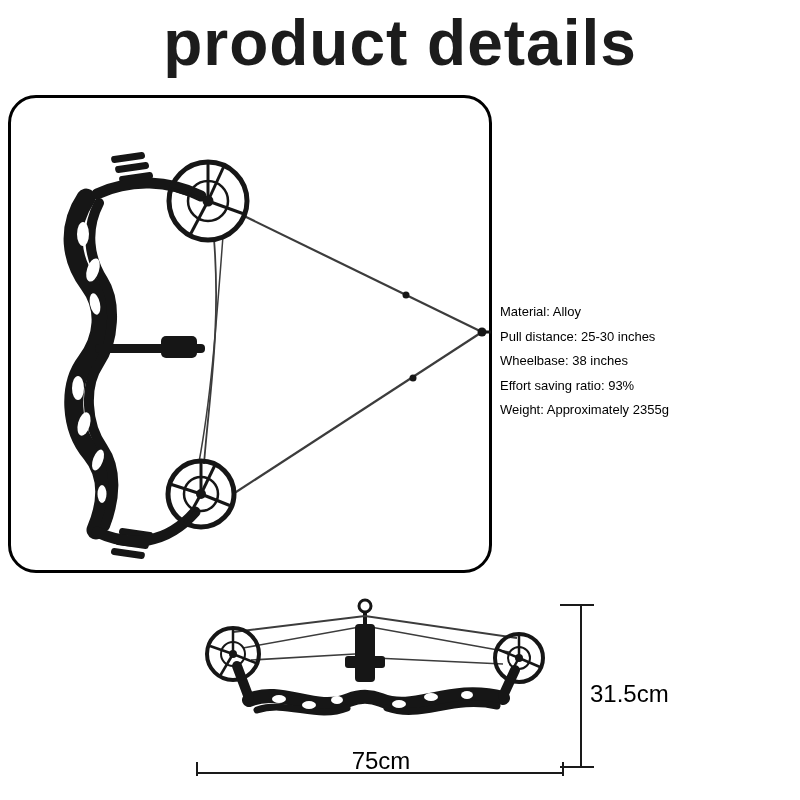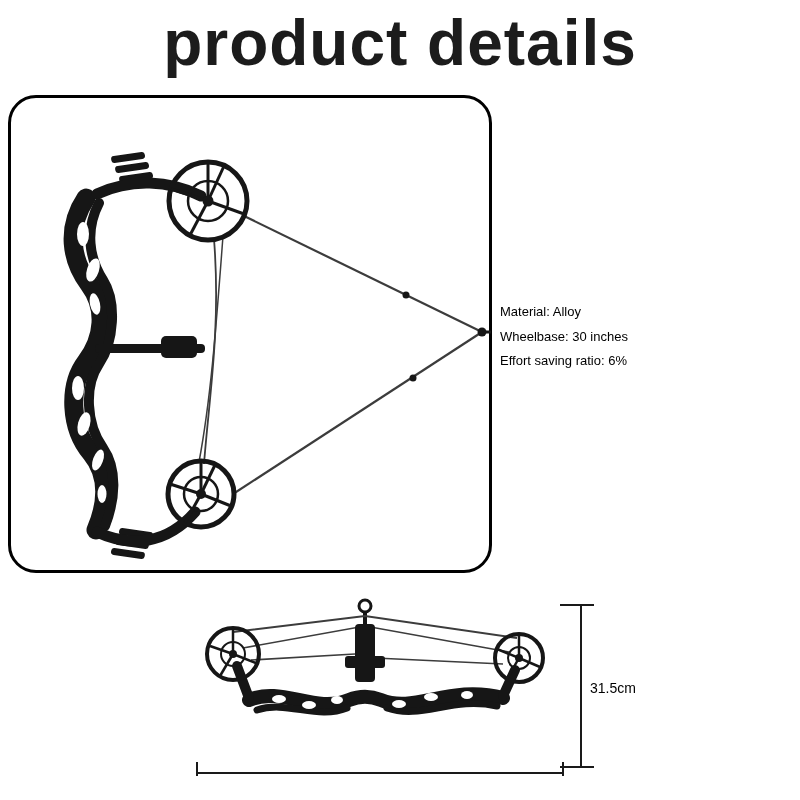--- a/index.html
+++ b/index.html
@@ -55,21 +55,21 @@
     height: 174px;
   }
   
   .dim { position: absolute; background: #1a1a1a; }
   .dim-v-line  { left: 580px; top: 604px; width: 2px;  height: 164px; }
   .dim-v-cap-t { left: 560px; top: 604px; width: 34px; height: 2px; }
   .dim-v-cap-b { left: 560px; top: 766px; width: 34px; height: 2px; }
   .dim-h-line  { left: 196px; top: 772px; width: 368px; height: 2px; }
   .dim-h-cap-l { left: 196px; top: 762px; width: 2px;  height: 14px; }
   .dim-h-cap-r { left: 562px; top: 762px; width: 2px;  height: 14px; }
-  .dim-label { position: absolute; font-size: 14px; color: #000; }
+  .dim-label { position: absolute; font-size: 24px; color: #000; }
   .dim-label-height { left: 590px; top: 680px; }
   .dim-label-width  { left: 316px; top: 747px; width: 130px; text-align: center; }
 </style>
 </head>
 <body>
 
 <div class="page">
 
   <h1 class="title">product details</h1>
 
@@ -130,22 +130,24 @@
         <line x1="190" y1="396" x2="174" y2="425" stroke-width="3"></line>
         <line x1="190" y1="396" x2="159" y2="386" stroke-width="3"></line>
         <line x1="190" y1="396" x2="204" y2="367" stroke-width="3"></line>
         <circle cx="190" cy="396" r="5" fill="#161616" stroke="none"></circle>
       </g>
     </svg>
   </div>
 
   <div class="specs">
     <div class="spec-line">Material: Alloy</div>
-    <div class="spec-line">Wheelbase: 30 inches</div>
-    <div class="spec-line">Effort saving ratio: 6%</div>
+    <div class="spec-line">Pull distance: 25-30 inches</div>
+    <div class="spec-line">Wheelbase: 38 inches</div>
+    <div class="spec-line">Effort saving ratio: 93%</div>
+    <div class="spec-line">Weight: Approximately 2355g</div>
   </div>
 
   <div class="bottom-figure">
     <svg viewBox="0 0 380 174" width="382" height="174" xmlns="http://www.w3.org/2000/svg">
 
       <circle cx="178" cy="10" r="6" stroke="#161616" stroke-width="3" fill="none"></circle>
       <line x1="178" y1="16" x2="178" y2="30" stroke="#161616" stroke-width="4"></line>
 
       <polyline points="46,36 178,20 330,42" fill="none" stroke="#3c3c3c" stroke-width="2"></polyline>
       <polyline points="56,52 178,30 322,56" fill="none" stroke="#3c3c3c" stroke-width="1.6"></polyline>
@@ -192,14 +194,15 @@
   </div>
 
   <div class="dim dim-v-line"></div>
   <div class="dim dim-v-cap-t"></div>
   <div class="dim dim-v-cap-b"></div>
   <div class="dim dim-h-line"></div>
   <div class="dim dim-h-cap-l"></div>
   <div class="dim dim-h-cap-r"></div>
 
   <div class="dim-label dim-label-height">31.5cm</div>
+  <div class="dim-label dim-label-width">75cm</div>
 
 </div>
 
 </body></html>

